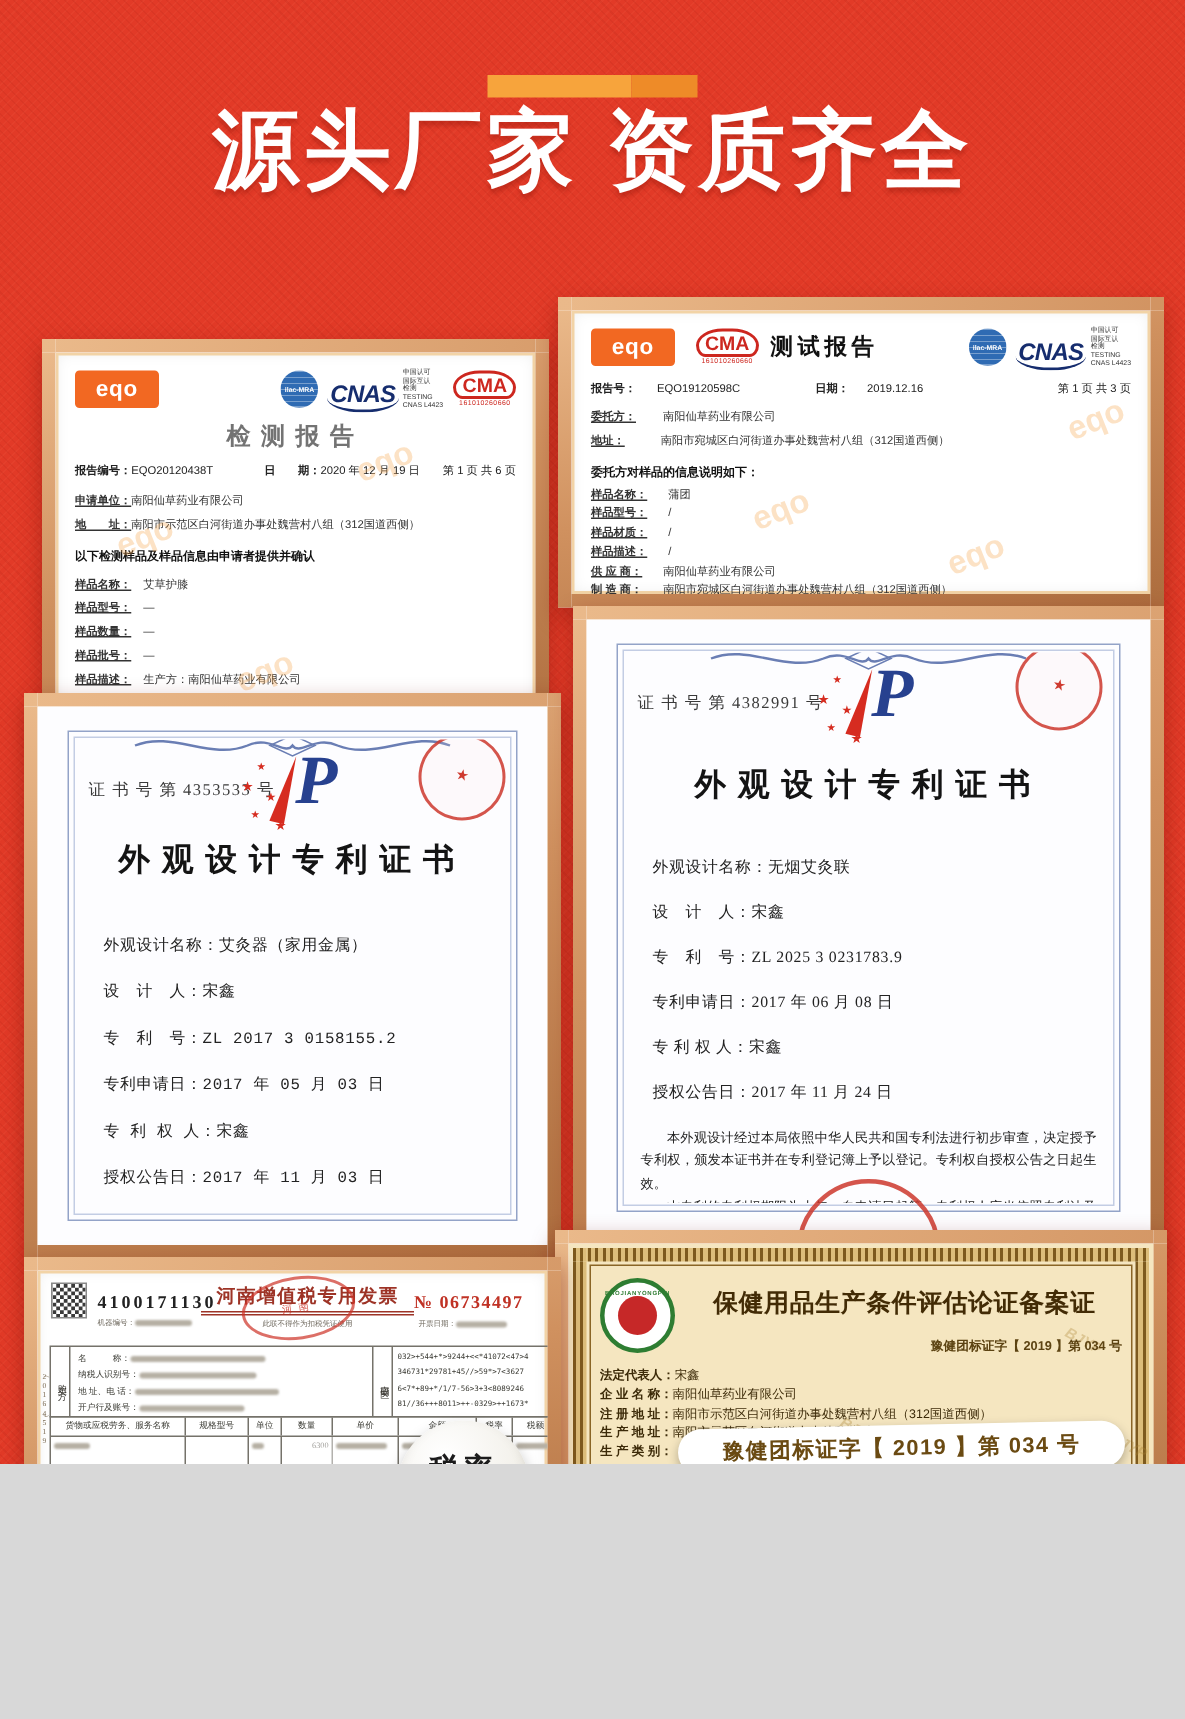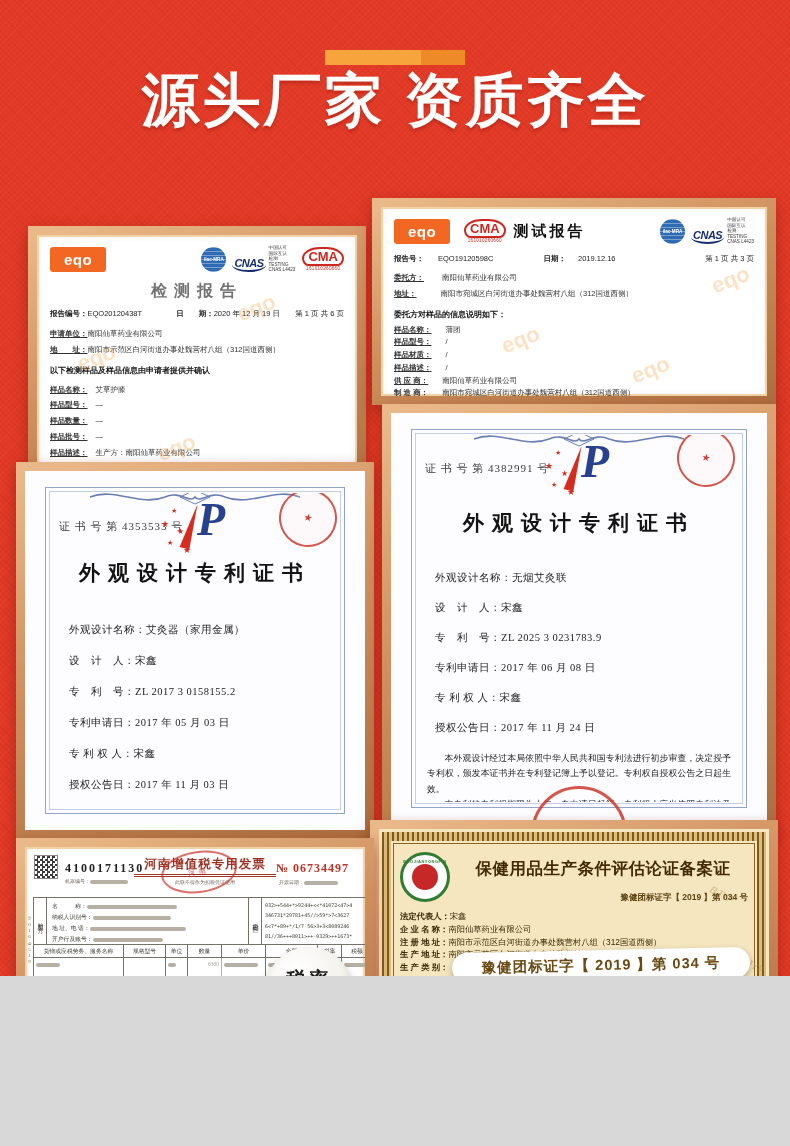--- a/index.html
+++ b/index.html
@@ -34,21 +34,21 @@
   .c5{left:16px;  top:838px; width:358px; height:252px; z-index:4;}
   .c6{left:370px; top:820px; width:408px; height:250px; z-index:3;}
   
   .rpt{position:absolute; inset:0; padding:8px 13px; color:#333;}
   .logo-row{display:flex; align-items:center; height:32px;}
   .eqo-logo{width:56px; height:25px; background:#f26822; border-radius:3px; color:#fff;
     font-weight:900; font-size:15px; display:flex; align-items:center; justify-content:center; letter-spacing:.5px;}
   .ilac-logo{width:25px; height:25px; border-radius:50%; background:#2f6bb3; color:#fff;
     font-size:4.6px; font-weight:bold; display:flex; align-items:center; justify-content:center;
     background-image:repeating-linear-gradient(0deg, rgba(255,255,255,.35) 0 1px, transparent 1px 4px);}
-  .cnas-logo{font-weight:900; font-style:italic; color:#162d6e; font-size:11px; letter-spacing:-.5px;
+  .cnas-logo{font-weight:900; font-style:italic; color:#162d6e; font-size:16px; letter-spacing:-.5px;
     border-bottom:2px solid #162d6e; border-radius:0 0 60% 60%; line-height:1; padding:0 2px 1px 2px;margin-top:12px;}
   .cnas-cap{font-size:4.6px; line-height:1.2; color:#333; margin-left:3px; white-space:nowrap;}
   .cma-wrap{text-align:center;}
   .cma-logo{display:inline-block; color:#cd271f; font-weight:900; font-size:13px; line-height:1.1;
     border:2px solid #cd271f; border-radius:55% 55% 8px 8px / 75% 75% 10px 10px; padding:1px 4px 0 4px;}
   .cma-num{font-size:4.6px; color:#cd271f; letter-spacing:.3px;}
   .rpt-title{ text-align:center; font-size:16px; font-weight:900; letter-spacing:7px; color:#737373; margin-top:6px;}
   .rpt-meta{display:flex; font-size:7.5px; margin-top:7px; color:#222;}
   .rpt-meta b{font-weight:bold;}
   .rrow{display:flex; font-size:7.5px; margin-top:6px; line-height:1.3;}
@@ -72,21 +72,21 @@
     border-bottom:46px solid #d62c20; transform:rotate(14deg);}
   .sipo .st{position:absolute; color:#d62c20;}
   .round-seal{position:absolute; width:58px; height:58px; border:2px solid rgba(205,55,45,.85);
     border-radius:50%; color:#cf3b30; display:flex; flex-direction:column; align-items:center;
     justify-content:center; font-size:5px; line-height:1.4; text-align:center; transform:rotate(12deg);
     background:rgba(255,230,225,.15);}
   .round-seal .star{font-size:10px;}
   .pat-title{text-align:center; font-size:21px; font-weight:900; letter-spacing:8px; color:#141414;}
   .pat-fields{margin-left:18px;}
   .pat-fields div{font-size:10.5px; letter-spacing:.5px;}
-  .pf-l{margin-top:36px;} .pf-l div{margin-bottom:17px;}
+  .pf-l{margin-top:36px;} .pf-l div{margin-bottom:17px;font-family:Liberation Mono, monospace;}
   .pf-r{margin-top:34px;} .pf-r div{margin-bottom:16px;}
   .pat-para{margin:2px 10px 0 10px;}
   .pat-para p{font-size:8.8px; line-height:1.75; text-align:justify; text-indent:2em;}
   .half-seal{position:absolute; left:50%; bottom:-58px; transform:translateX(-50%);
     width:96px; height:96px; border:3px solid rgba(205,55,45,.85); border-radius:50%;}
   
   .inv{position:absolute; inset:0; padding:6px 8px; font-family:"Liberation Serif",serif; color:#3a3a33;}
   .inv-in{position:relative; width:100%; height:100%;}
   .qr{position:absolute; left:1px; top:2px; width:24px; height:24px;
     background-image:repeating-conic-gradient(#3a3a3a 0 25%, #fff 0 50%); background-size:5px 5px;

